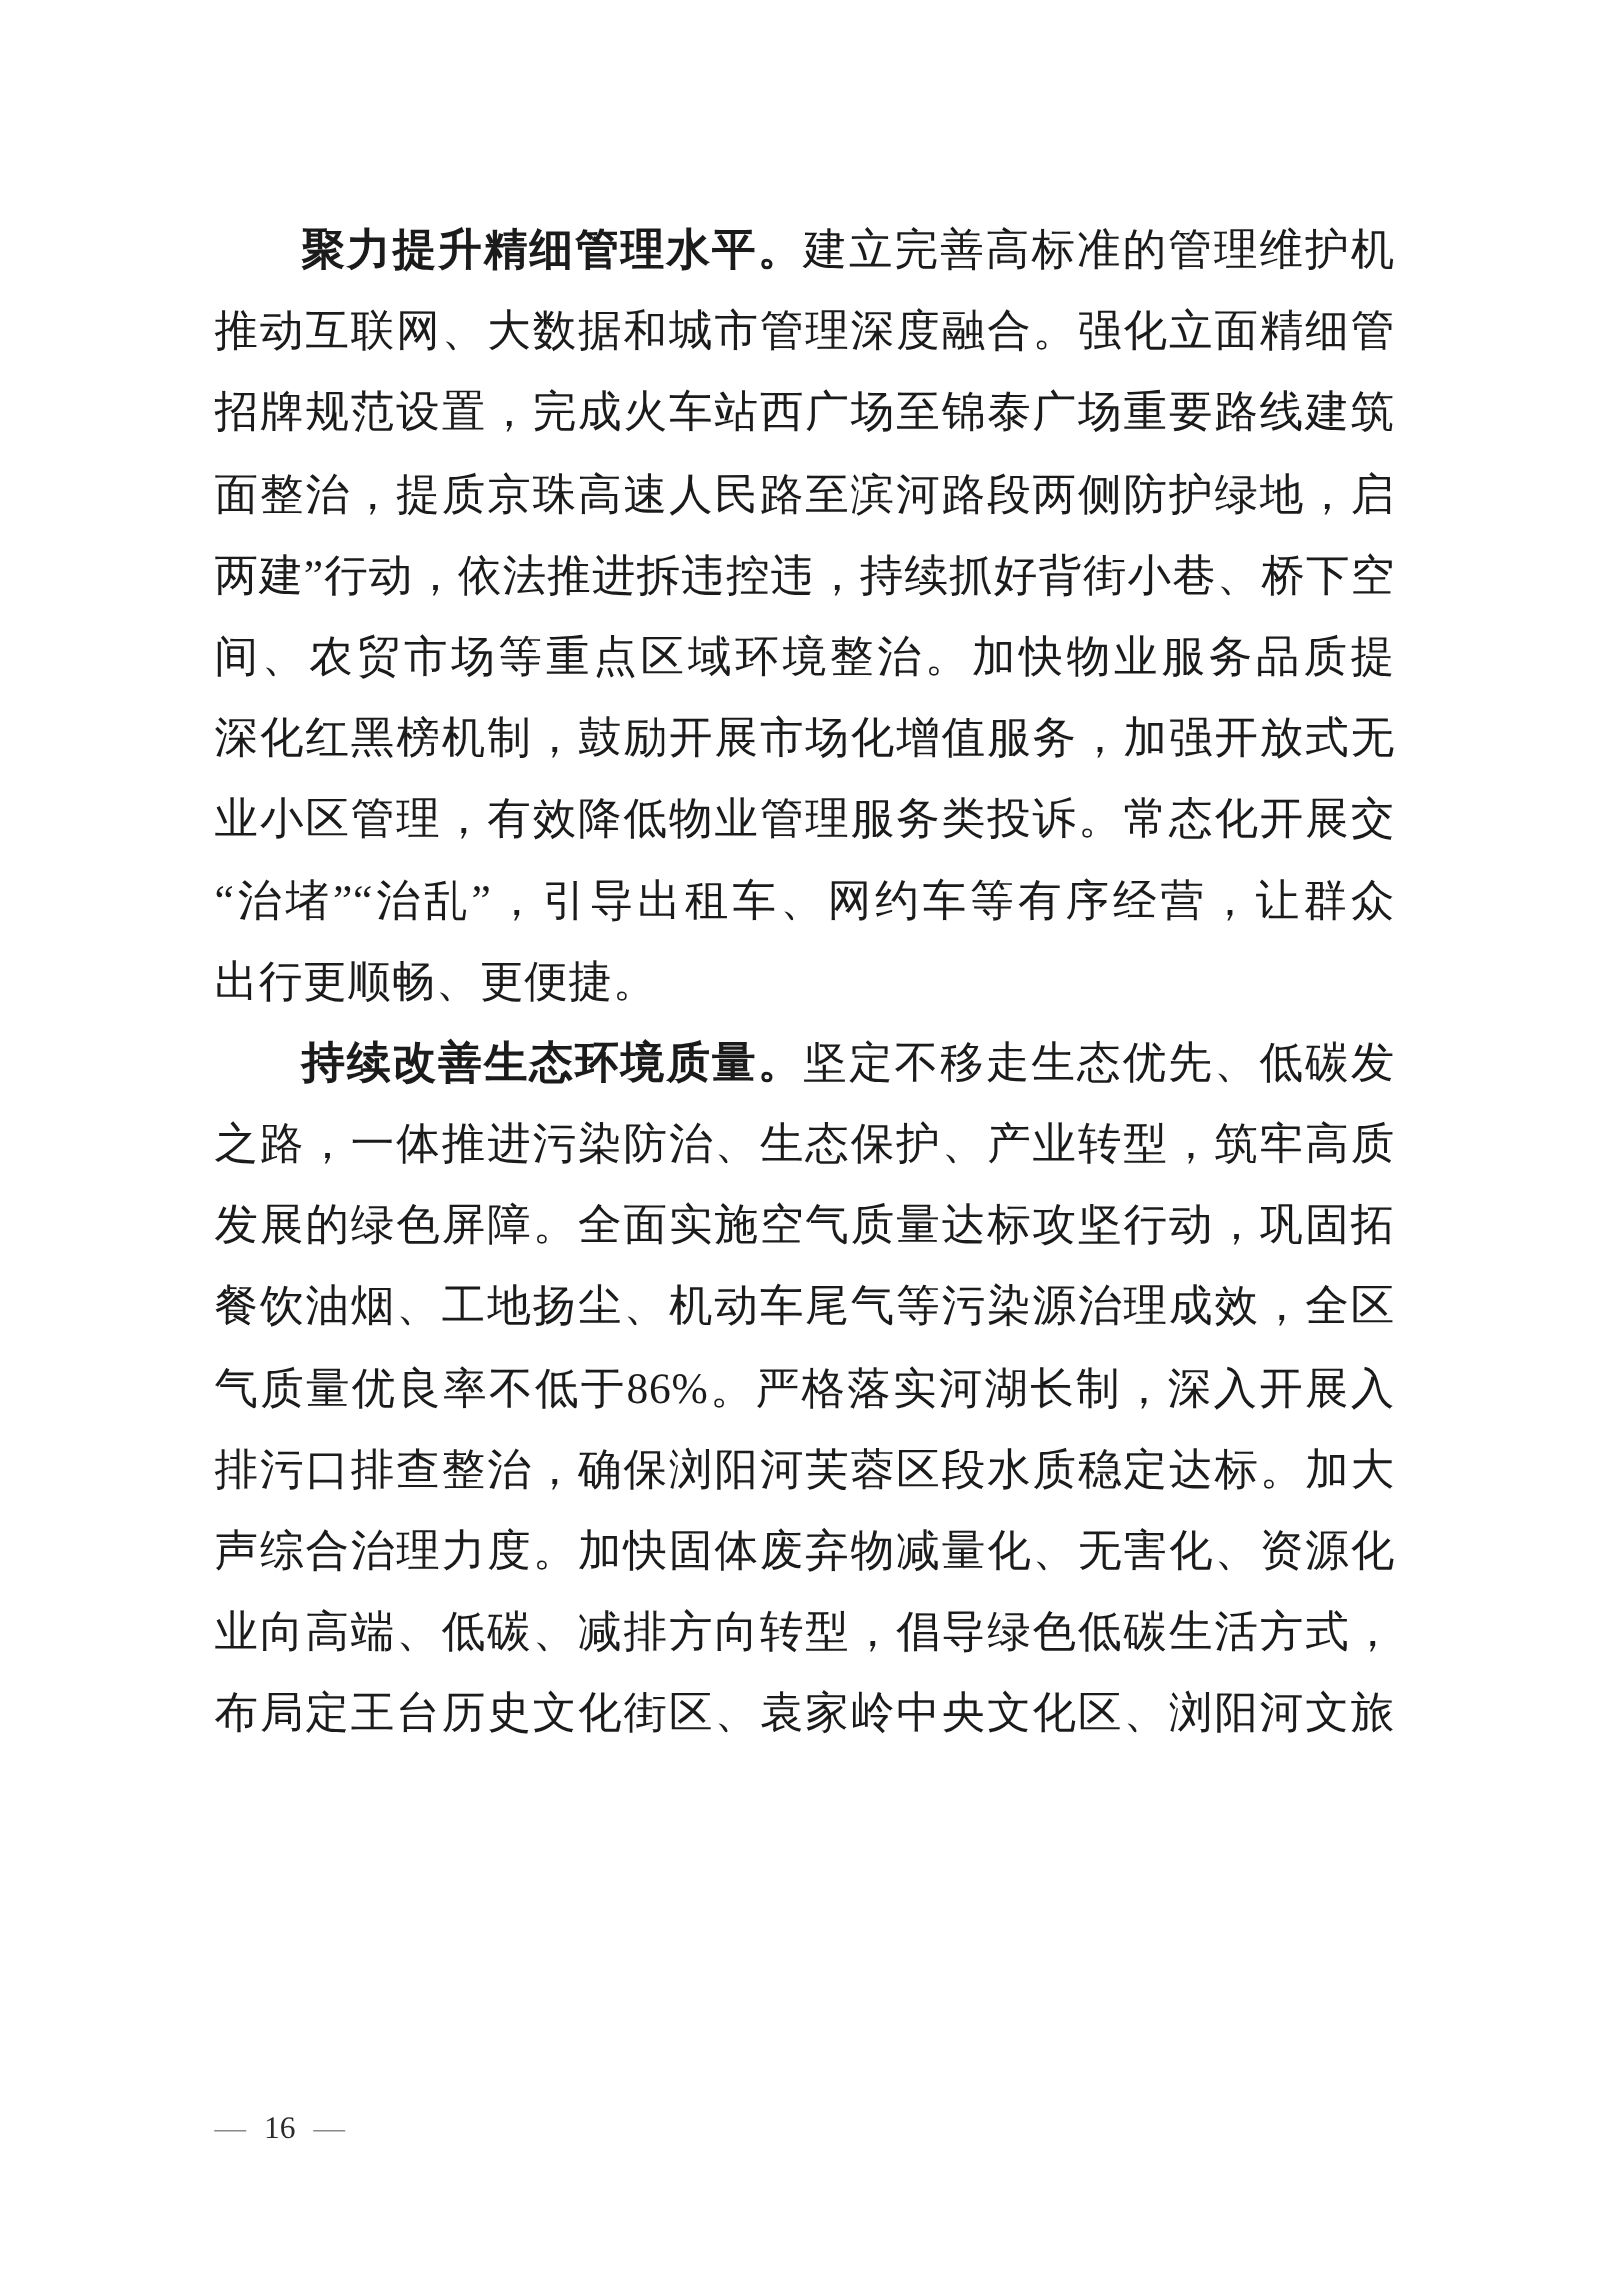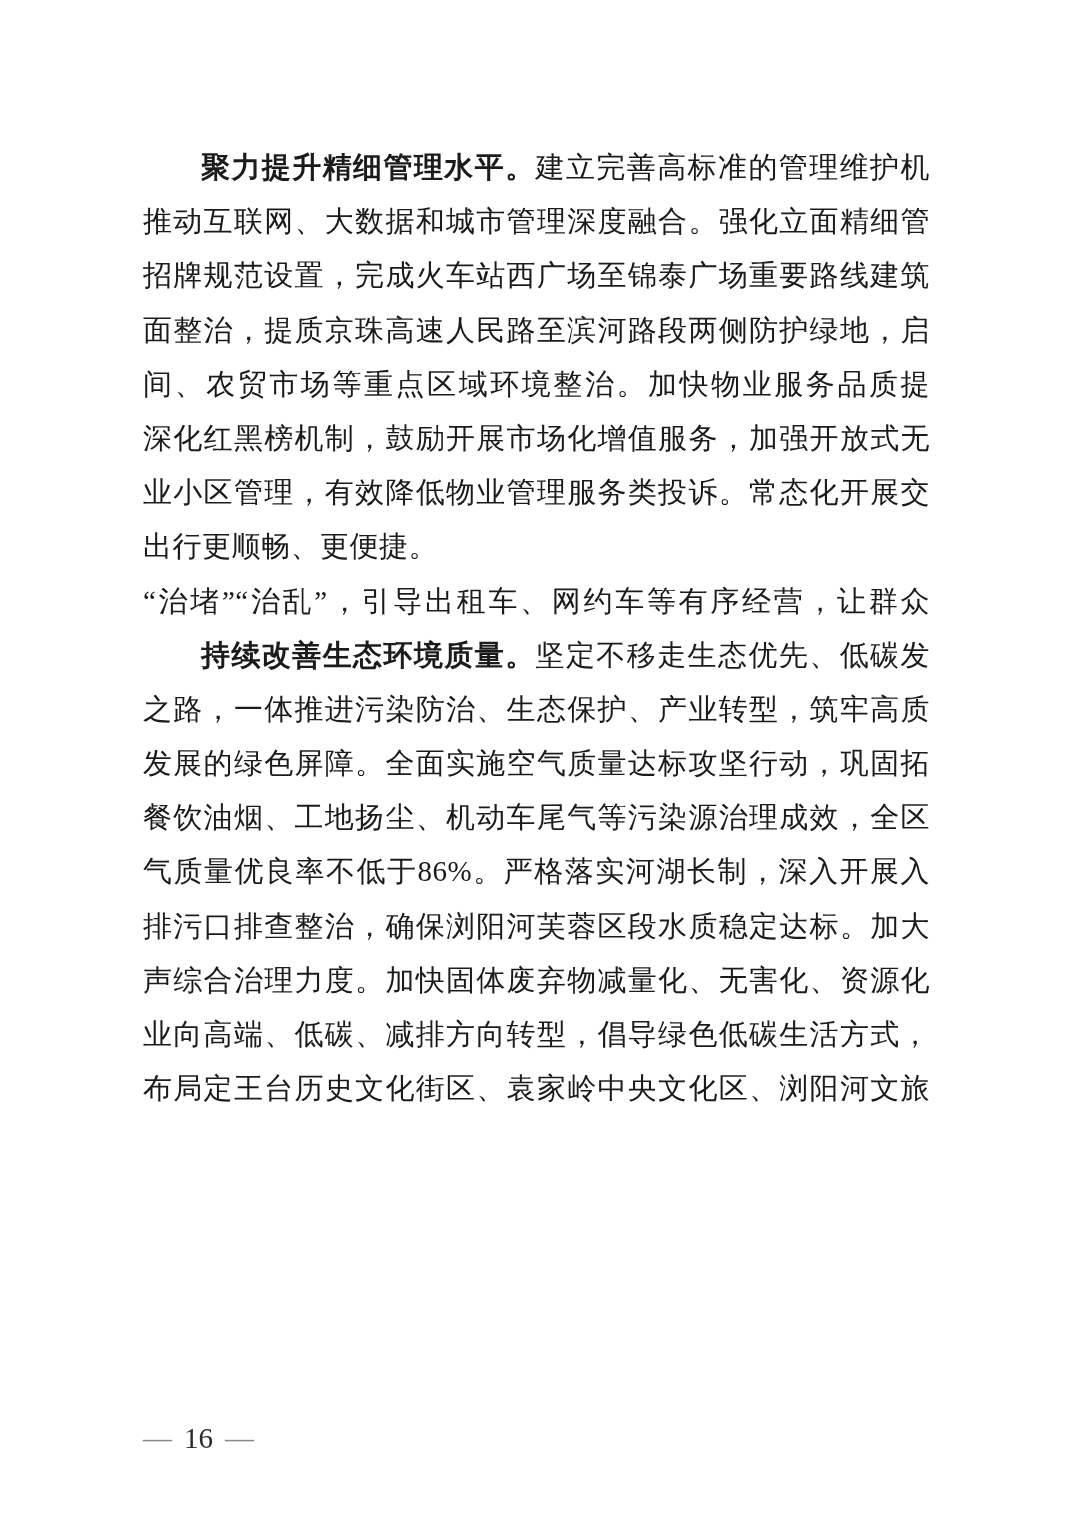--- a/index.html
+++ b/index.html
@@ -44,49 +44,49 @@
   sup.fnref {
     font-size: 0.62em;
     vertical-align: super;
     line-height: 0;
     letter-spacing: 0;
   }
   .page-number {
     position: absolute;
     left: 143px;
     top: 1398px;
-    font-size: 29px;
+    font-size: 21px;
     line-height: 40px;
     color: #333333;
     white-space: nowrap;
-    margin-top: 20px;
   }
   .page-number .dash {
     color: #8a8a8a;
     padding: 0 12px;
   }
   .page-number .dash.left { padding-left: 0; }
   .page-number .num { color: #2b2b2b; }
 </style>
 </head>
 <body>
 
 <div class="page">
   <div class="content">
 
     <div class="para">
       <div class="line indent"><span class="head">聚力提升精细管理水平。</span><span>建立完善高标准的管理维护机制，</span></div>
       <div class="line">推动互联网、大数据和城市管理深度融合。强化立面精细管理、</div>
       <div class="line">招牌规范设置，完成火车站西广场至锦泰广场重要路线建筑立</div>
       <div class="line">面整治，提质京珠高速人民路至滨河路段两侧防护绿地，启动</div>
+      <div class="line">两建”行动，依法推进拆违控违，持续抓好背街小巷、桥下空</div>
       <div class="line">间、农贸市场等重点区域环境整治。加快物业服务品质提升，</div>
       <div class="line">深化红黑榜机制，鼓励开展市场化增值服务，加强开放式无物</div>
       <div class="line">业小区管理，有效降低物业管理服务类投诉。常态化开展交通</div>
+      <div class="line">“治堵”“治乱”，引导出租车、网约车等有序经营，让群众</div>
       <div class="line last">出行更顺畅、更便捷。</div>
-      <div class="line">“治堵”“治乱”，引导出租车、网约车等有序经营，让群众</div>
     </div>
 
     <div class="para">
       <div class="line indent"><span class="head">持续改善生态环境质量。</span><span>坚定不移走生态优先、低碳发展</span></div>
       <div class="line">之路，一体推进污染防治、生态保护、产业转型，筑牢高质量</div>
       <div class="line">发展的绿色屏障。全面实施空气质量达标攻坚行动，巩固拓展</div>
       <div class="line">餐饮油烟、工地扬尘、机动车尾气等污染源治理成效，全区空</div>
       <div class="line">气质量优良率不低于86%。严格落实河湖长制，深入开展入河</div>
       <div class="line">排污口排查整治，确保浏阳河芙蓉区段水质稳定达标。加大噪</div>
       <div class="line">声综合治理力度。加快固体废弃物减量化、无害化、资源化处</div>

